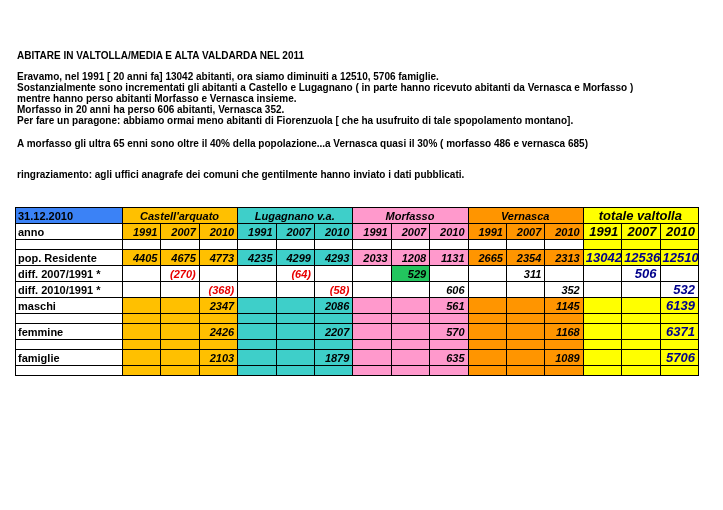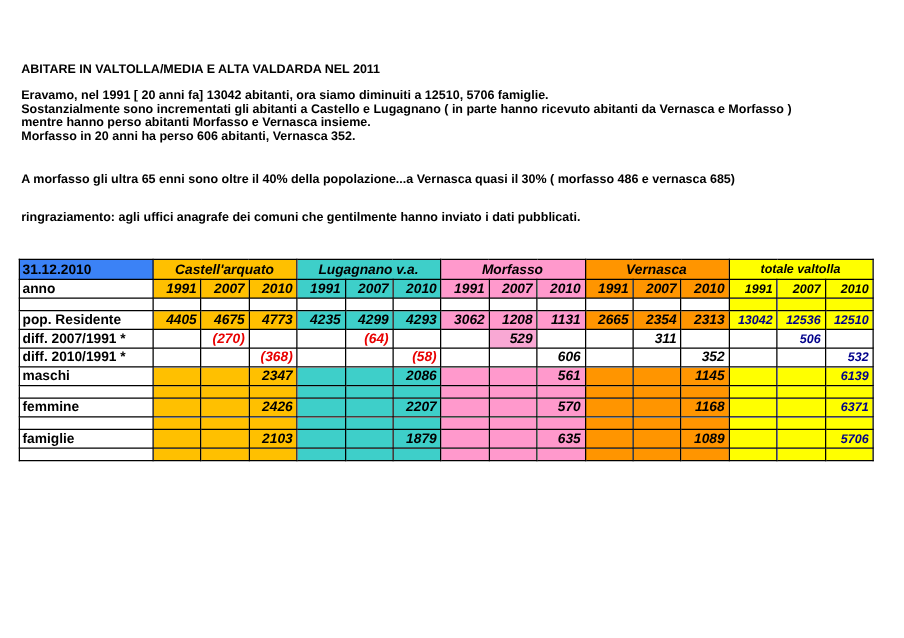--- a/index.html
+++ b/index.html
@@ -13,36 +13,37 @@
   table.pop {
     position:absolute; left:15px; top:207px; width:683px;
     border-collapse:collapse; table-layout:fixed;
     font-family:"Liberation Sans", sans-serif;
   }
   table.pop td { border:1px solid #000; padding:0 3px 0 2px; overflow:hidden; white-space:nowrap; }
   td.corner  { font-weight:bold; font-size:11px; text-align:left; }
   td.ghead   { font-weight:bold; font-style:italic; font-size:11px; text-align:center; }
   td.rowlabel{ background:#fff; font-weight:bold; font-size:11px; text-align:left; }
   td.num     { font-weight:bold; font-style:italic; font-size:11px; text-align:right; }
-  td.small   { font-size:10px; }
+  td.small   { font-size:13px; }
   .legendblock { position:absolute; left:17px; top:374px; font-weight:bold; font-size:10px; }
   .legendblock div { line-height:11px; white-space:pre; }
 </style>
 </head>
 <body>
 
 <div class="page">
 
   <div class="txtline" style="top:50px;">ABITARE IN VALTOLLA/MEDIA E ALTA VALDARDA NEL 2011</div>
 
   <div class="introblock">
     <div>Eravamo, nel 1991 [ 20 anni fa] 13042 abitanti, ora siamo diminuiti a 12510, 5706 famiglie.</div>
     <div>Sostanzialmente sono incrementati gli abitanti a Castello e Lugagnano ( in parte hanno ricevuto abitanti da Vernasca e Morfasso )</div>
     <div>mentre hanno perso abitanti Morfasso e Vernasca insieme.</div>
     <div>Morfasso in 20 anni ha perso 606 abitanti, Vernasca 352.</div>
+    <div>Per fare un paragone: abbiamo ormai meno abitanti di Fiorenzuola [ che ha usufruito di tale spopolamento montano].</div>
   </div>
 
   <div class="txtline" style="top:138px;">A morfasso gli ultra 65 enni sono oltre il 40% della popolazione...a Vernasca quasi il 30% ( morfasso 486 e vernasca 685)</div>
 
   <div class="txtline" style="top:169px;">ringraziamento: agli uffici anagrafe dei comuni che gentilmente hanno inviato i dati pubblicati.</div>
 
   <table class="pop">
       <colgroup>
         <col style="width: 107px;">
         <col style="width: 38.4px;">
@@ -107,40 +108,40 @@
           <td class="num small" style="background: rgb(255, 255, 0);"></td>
         </tr>
         <tr style="height: 15px;">
           <td class="rowlabel">pop. Residente</td>
           <td class="num" style="background: rgb(255, 192, 0); color: rgb(0, 0, 0);">4405</td>
           <td class="num" style="background: rgb(255, 192, 0); color: rgb(0, 0, 0);">4675</td>
           <td class="num" style="background: rgb(255, 192, 0); color: rgb(0, 0, 0);">4773</td>
           <td class="num" style="background: rgb(62, 207, 201); color: rgb(0, 0, 0);">4235</td>
           <td class="num" style="background: rgb(62, 207, 201); color: rgb(0, 0, 0);">4299</td>
           <td class="num" style="background: rgb(62, 207, 201); color: rgb(0, 0, 0);">4293</td>
-          <td class="num" style="background: rgb(255, 153, 204); color: rgb(0, 0, 0);">3062</td>
+          <td class="num" style="background: rgb(255, 153, 204); color: rgb(0, 0, 0);">2033</td>
           <td class="num" style="background: rgb(255, 153, 204); color: rgb(0, 0, 0);">1208</td>
           <td class="num" style="background: rgb(255, 153, 204); color: rgb(0, 0, 0);">1131</td>
           <td class="num" style="background: rgb(255, 149, 0); color: rgb(0, 0, 0);">2665</td>
           <td class="num" style="background: rgb(255, 149, 0); color: rgb(0, 0, 0);">2354</td>
           <td class="num" style="background: rgb(255, 149, 0); color: rgb(0, 0, 0);">2313</td>
           <td class="num small" style="background: rgb(255, 255, 0); color: rgb(0, 0, 139);">13042</td>
           <td class="num small" style="background: rgb(255, 255, 0); color: rgb(0, 0, 139);">12536</td>
           <td class="num small" style="background: rgb(255, 255, 0); color: rgb(0, 0, 139);">12510</td>
         </tr>
         <tr style="height: 15px;">
           <td class="rowlabel">diff. 2007/1991 *</td>
           <td class="num" style="background: rgb(255, 255, 255);"></td>
           <td class="num" style="background: rgb(255, 255, 255); color: rgb(232, 0, 0);">(270)</td>
           <td class="num" style="background: rgb(255, 255, 255);"></td>
           <td class="num" style="background: rgb(255, 255, 255);"></td>
           <td class="num" style="background: rgb(255, 255, 255); color: rgb(232, 0, 0);">(64)</td>
           <td class="num" style="background: rgb(255, 255, 255);"></td>
           <td class="num" style="background: rgb(255, 255, 255);"></td>
-          <td class="num" style="background: #f9a8d4; color: rgb(0, 0, 0);">529</td>
+          <td class="num" style="background: #22c55e; color: rgb(0, 0, 0);">529</td>
           <td class="num" style="background: rgb(255, 255, 255);"></td>
           <td class="num" style="background: rgb(255, 255, 255);"></td>
           <td class="num" style="background: rgb(255, 255, 255); color: rgb(0, 0, 0);">311</td>
           <td class="num" style="background: rgb(255, 255, 255);"></td>
           <td class="num small" style="background: rgb(255, 255, 255);"></td>
           <td class="num small" style="background: rgb(255, 255, 255); color: rgb(0, 0, 139);">506</td>
           <td class="num small" style="background: rgb(255, 255, 255);"></td>
         </tr>
         <tr style="height: 15px;">
           <td class="rowlabel">diff. 2010/1991 *</td>

